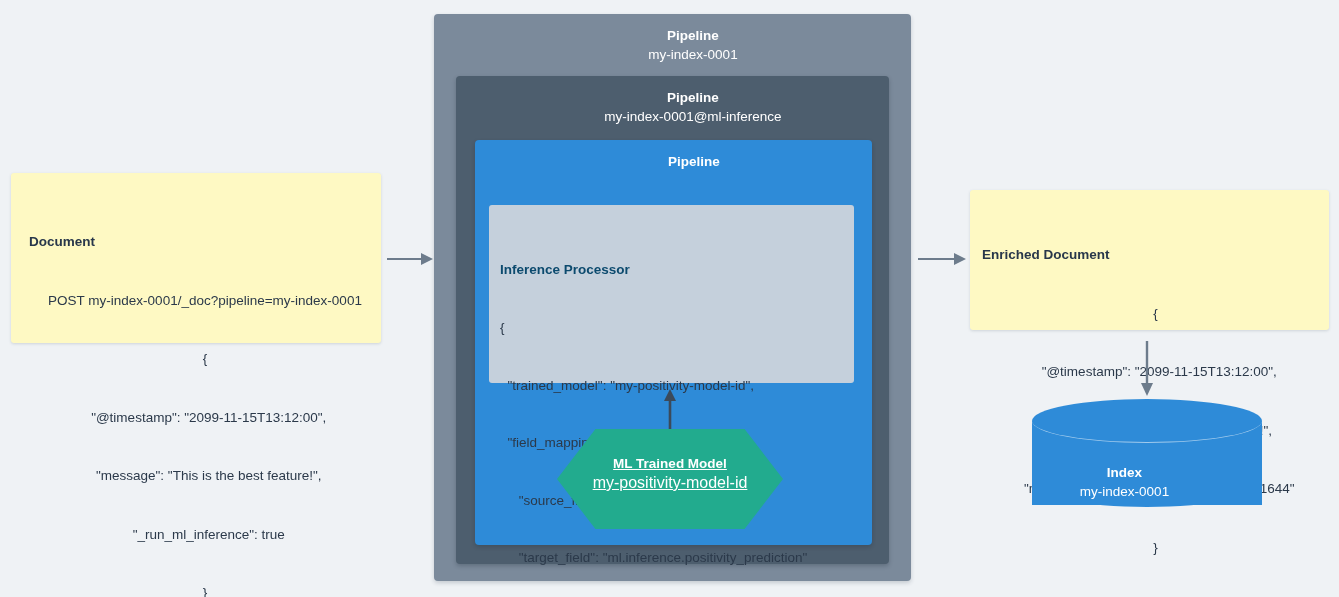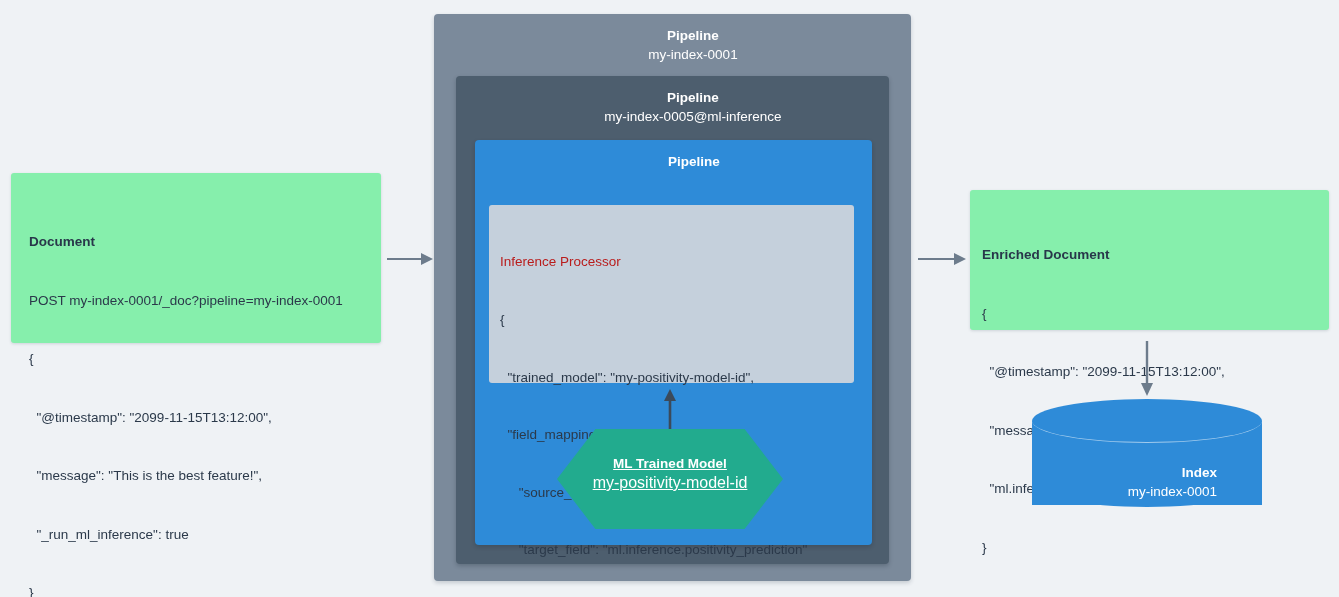--- a/index.html
+++ b/index.html
@@ -13,35 +13,35 @@
   #stage {
     position: relative;
     width: 1339px;
     height: 597px;
     background: #eff2f5;
   }
 
   
   .card {
     position: absolute;
-    background: #86efac;
+    background: #fef9c3;
     border-radius: 3px;
     box-shadow: 0 1px 3px rgba(40,55,75,0.16);
     color: #2b394a;
     font-size: 13.5px;
     line-height: 19.5px;
     white-space: pre;
   }
   .card .card-title {
     font-weight: bold;
     font-size: 13.5px;
     color: #28374a;
     display: block;
   }
-  .card .code-line { display: block; }
+  .card .code-line { display: block; text-align: center; }
 
   
   .pipe {
     position: absolute;
     border-radius: 4px;
   }
   .pipe-outer {
     left: 434px; top: 14px; width: 477px; height: 567px;
     background: #7b8a9b;
     box-shadow: 0 2px 4px rgba(30,45,65,0.20);
@@ -83,22 +83,23 @@
     background: #c5d0dc;
     border-radius: 3px;
     color: #2b394a;
     font-size: 13.5px;
     line-height: 19.2px;
     white-space: pre;
     padding: 9px 0 0 11px;
   }
   .processor .proc-title {
     display: block;
-    font-weight: normal;
-    color: #b91c1c;
+    font-weight: bold;
+    color: #0c4a6e;
+    margin-top: 8px;
   }
   .processor .code-line { display: block; }
 
   
   .hexagon {
     position: absolute;
     left: 557px; top: 429px;
     width: 226px; height: 100px;
     background: #22ab8e;
     clip-path: polygon(17% 0%, 83% 0%, 100% 50%, 83% 100%, 17% 100%, 0% 50%);
@@ -133,21 +134,21 @@
     border-bottom: 1px solid rgba(255,255,255,0.55);
   }
   .cyl-bottom {
     position: absolute; left: 0; top: 64px;
     width: 230px; height: 44px;
     background: #2e8bd8;
     border-radius: 50% / 50%;
   }
   .cyl-text {
     position: absolute; left: 0; top: 64px; width: 185px;
-    text-align: right; color: #ffffff; z-index: 3;
+    text-align: center; color: #ffffff; z-index: 3;
   }
   .cyl-text .cyl-label { display: block; font-weight: bold; font-size: 13.5px; line-height: 19px; }
   .cyl-text .cyl-value { display: block; font-size: 13.5px; line-height: 20px; }
 
   
   .arrow { position: absolute; }
 </style>
 </head>
 <body>
 
@@ -170,21 +171,21 @@
 
   <div class="pipe pipe-outer">
     <div class="pipe-head">
       <span class="ph-label">Pipeline</span>
       <span class="ph-value">my-index-0001</span>
     </div>
 
     <div class="pipe pipe-mid">
       <div class="pipe-head">
         <span class="ph-label">Pipeline</span>
-        <span class="ph-value">my-index-0005@ml-inference</span>
+        <span class="ph-value">my-index-0001@ml-inference</span>
       </div>
 
       <div class="pipe pipe-inner">
         <div class="pipe-head">
           <span class="ph-label">Pipeline</span>
         </div>
 
         <div class="processor">
           <span class="proc-title">Inference Processor</span>
           <span class="code-line">{</span>

